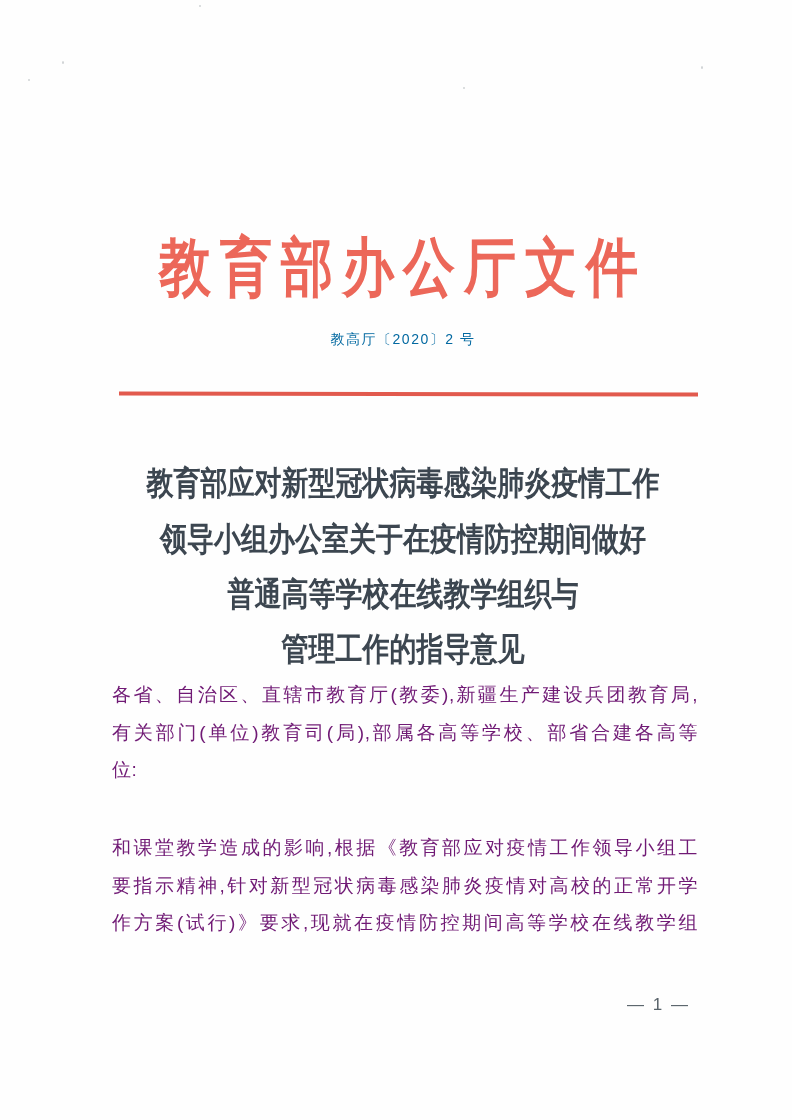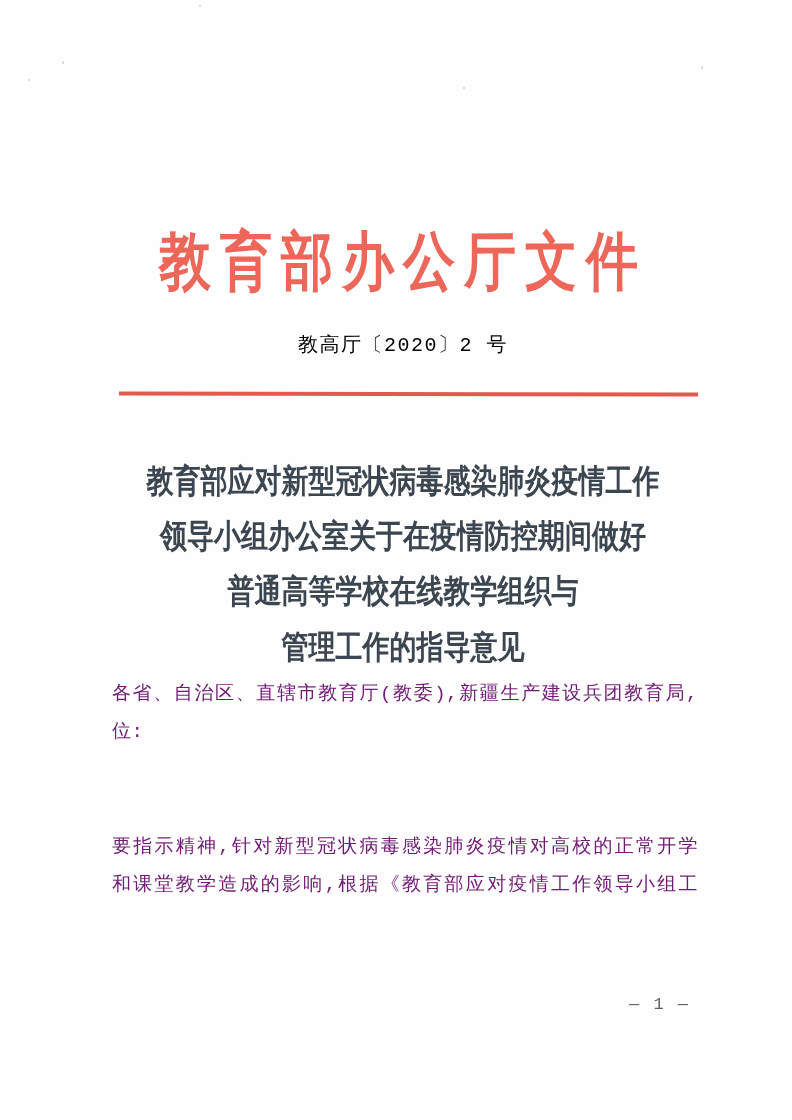--- a/index.html
+++ b/index.html
@@ -6,21 +6,21 @@
     margin: 0;
     padding: 0;
     background: #ffffff;
   }
   .page {
     position: relative;
     width: 792px;
     height: 1120px;
     background: #fefefe;
     overflow: hidden;
-    font-family: Liberation Mono, monospace;
+    font-family: Liberation Sans, sans-serif;
   }
   .speck {
     position: absolute;
     border-radius: 50%;
     background: #9aa0a4;
     opacity: 0.45;
   }
   
   .red-header {
     position: absolute;
@@ -37,23 +37,23 @@
     transform-origin: top center;
     white-space: nowrap;
   }
   
   .doc-number {
     position: absolute;
     left: 103px;
     top: 331px;
     width: 600px;
     text-align: center;
-    font-size: 20px;
+    font-size: 14px;
     letter-spacing: 1.5px;
-    color: #000000;
+    color: #0369a1;
     white-space: nowrap;
   }
   
   .red-rule {
     position: absolute;
     left: 119px;
     top: 392px;
     width: 579px;
     height: 4px;
     background: #e25a4e;
@@ -133,23 +133,25 @@
 
   <div class="title-block">
     <div class="title-line">教育部应对新型冠状病毒感染肺炎疫情工作</div>
     <div class="title-line">领导小组办公室关于在疫情防控期间做好</div>
     <div class="title-line">普通高等学校在线教学组织与</div>
     <div class="title-line">管理工作的指导意见</div>
   </div>
 
   <div class="body-block salutation">
     <div class="bline full">各省、自治区、直辖市教育厅(教委),新疆生产建设兵团教育局,</div>
+    <div class="bline full">有关部门(单位)教育司(局),部属各高等学校、部省合建各高等</div>
     <div class="bline">位:</div>
   </div>
 
   <div class="body-block para2">
+    <div class="bline full">和课堂教学造成的影响,根据《教育部应对疫情工作领导小组工</div>
     <div class="bline full">要指示精神,针对新型冠状病毒感染肺炎疫情对高校的正常开学</div>
-    <div class="bline full">和课堂教学造成的影响,根据《教育部应对疫情工作领导小组工</div>
+    <div class="bline full">作方案(试行)》要求,现就在疫情防控期间高等学校在线教学组</div>
   </div>
 
   <div class="page-number">— 1 —</div>
 
 </div>
 
 </body></html>

